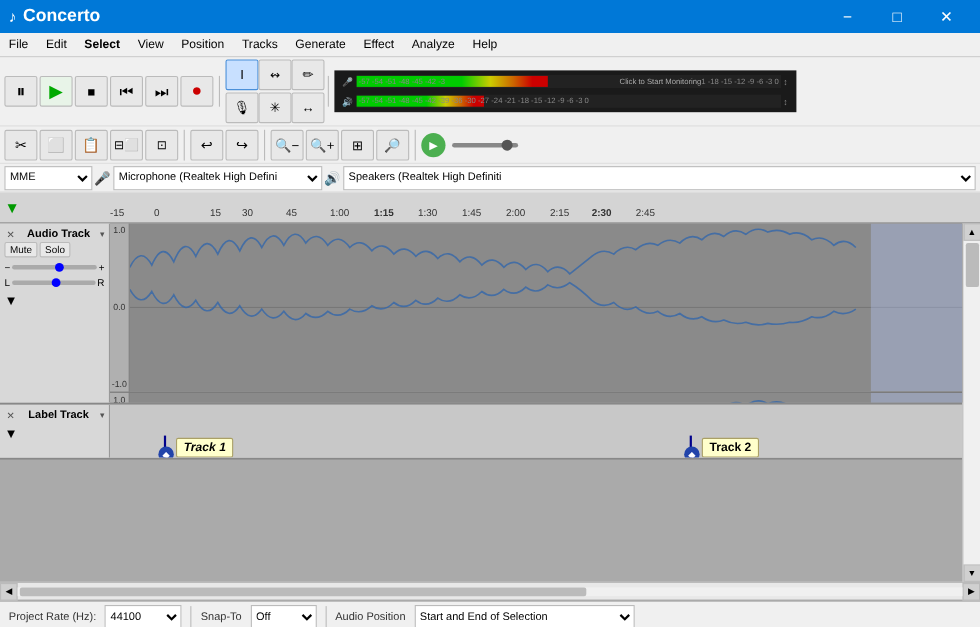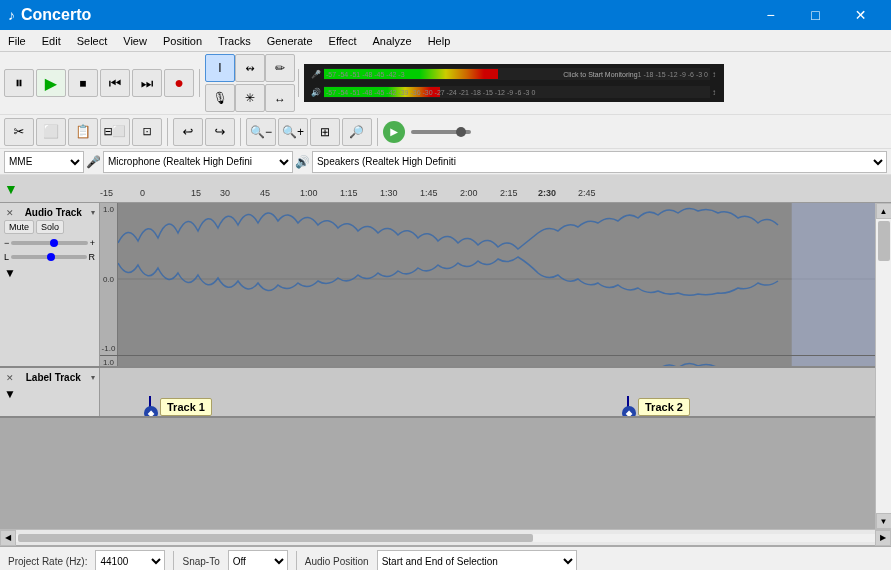--- a/index.html
+++ b/index.html
@@ -75,21 +75,21 @@
   <span style="font-size:16px; font-weight:700;">Concerto</span>
   <span style="flex:1;"></span>
   <button class="titlebar-btn">−</button>
   <button class="titlebar-btn">□</button>
   <button class="titlebar-btn close">✕</button>
 </div>
 
 <div class="menubar">
   <span class="menubar-item">File</span>
   <span class="menubar-item">Edit</span>
-  <span class="menubar-item" style="font-weight:normal;">Select</span>
+  <span class="menubar-item" style="font-weight:bold;">Select</span>
   <span class="menubar-item">View</span>
   <span class="menubar-item">Position</span>
   <span class="menubar-item">Tracks</span>
   <span class="menubar-item">Generate</span>
   <span class="menubar-item">Effect</span>
   <span class="menubar-item">Analyze</span>
   <span class="menubar-item">Help</span>
 </div>
 
 <div class="toolbar-row" style="min-height:38px;">
@@ -197,21 +197,21 @@
   <div style="position:absolute; left:4px; top:50%; transform:translateY(-50%); color:#009900; font-size:14px;">▼</div>
   <div class="ruler-inner">
     <div style="position:absolute; left:0; top:0; right:0; height:100%; display:flex; align-items:flex-end;">
 
       <div style="position:absolute; left:0px; bottom:4px; font-size:9px; color:#333;">-15</div>
       <div style="position:absolute; left:40px; bottom:4px; font-size:9px; color:#333;">0</div>
       <div style="position:absolute; left:80px; bottom:4px; font-size:9px; color:#333;margin-left:11px;">15</div>
       <div style="position:absolute; left:120px; bottom:4px; font-size:9px; color:#333;">30</div>
       <div style="position:absolute; left:160px; bottom:4px; font-size:9px; color:#333;margin-top:12px;">45</div>
       <div style="position:absolute; left:200px; bottom:4px; font-size:9px; color:#333;">1:00</div>
-      <div style="position:absolute; left:240px; bottom:4px; font-size:9px; color:#333;">1:15</div>
+      <div style="position:absolute; left:240px; bottom:4px; font-size:9px; color:#333;font-weight:bold;">1:15</div>
       <div style="position:absolute; left:280px; bottom:4px; font-size:9px; color:#333;">1:30</div>
       <div style="position:absolute; left:320px; bottom:4px; font-size:9px; color:#333;">1:45</div>
       <div style="position:absolute; left:360px; bottom:4px; font-size:9px; color:#333;">2:00</div>
       <div style="position:absolute; left:400px; bottom:4px; font-size:9px; color:#333;">2:15</div>
       <div style="position:absolute; left:438px; bottom:4px; font-size:9px; color:#333; font-weight:bold;">2:30</div>
       <div style="position:absolute; left:478px; bottom:4px; font-size:9px; color:#333;">2:45</div>
     </div>
   </div>
 </div>
 
@@ -304,21 +304,21 @@
         <div style="font-size:12px; cursor:pointer;">▼</div>
       </div>
       <div class="label-track-area">
 
         <div style="position:absolute; left:50px; top:0; height:100%; display:flex; align-items:center;">
           <div style="position:relative; display:flex; flex-direction:column; align-items:center;">
             <div style="width:2px; height:42px; background:#00008b; position:absolute; top:4px;"></div>
             <div style="width:14px; height:14px; background:#2244aa; border-radius:50%; display:flex; align-items:center; justify-content:center; position:absolute; top:14px; left:-6px; z-index:2;">
               <span style="color:white; font-size:8px; font-weight:bold;">◆</span>
             </div>
-            <div style="background:#ffffcc; border:1px solid #aaa066; padding:2px 6px; font-size:11px; font-weight:bold; white-space:nowrap; border-radius:2px; position:absolute; top:6px; left:10px; z-index:3;">Track 1</div>
+            <div style="background:#ffffcc; border:1px solid #aaa066; padding:2px 6px; font-size:11px; font-weight:bold; white-space:nowrap; border-radius:2px; position:absolute; top:6px; left:10px; z-index:3;font-style:italic;">Track 1</div>
           </div>
         </div>
 
         <div style="position:absolute; left:528px; top:0; height:100%; display:flex; align-items:center;">
           <div style="position:relative; display:flex; flex-direction:column; align-items:center;">
             <div style="width:2px; height:42px; background:#00008b; position:absolute; top:4px;"></div>
             <div style="width:14px; height:14px; background:#2244aa; border-radius:50%; display:flex; align-items:center; justify-content:center; position:absolute; top:14px; left:-6px; z-index:2;">
               <span style="color:white; font-size:8px; font-weight:bold;">◆</span>
             </div>
             <div style="background:#ffffcc; border:1px solid #aaa066; padding:2px 6px; font-size:11px; font-weight:bold; white-space:nowrap; border-radius:2px; position:absolute; top:6px; left:10px; z-index:3;">Track 2</div>

